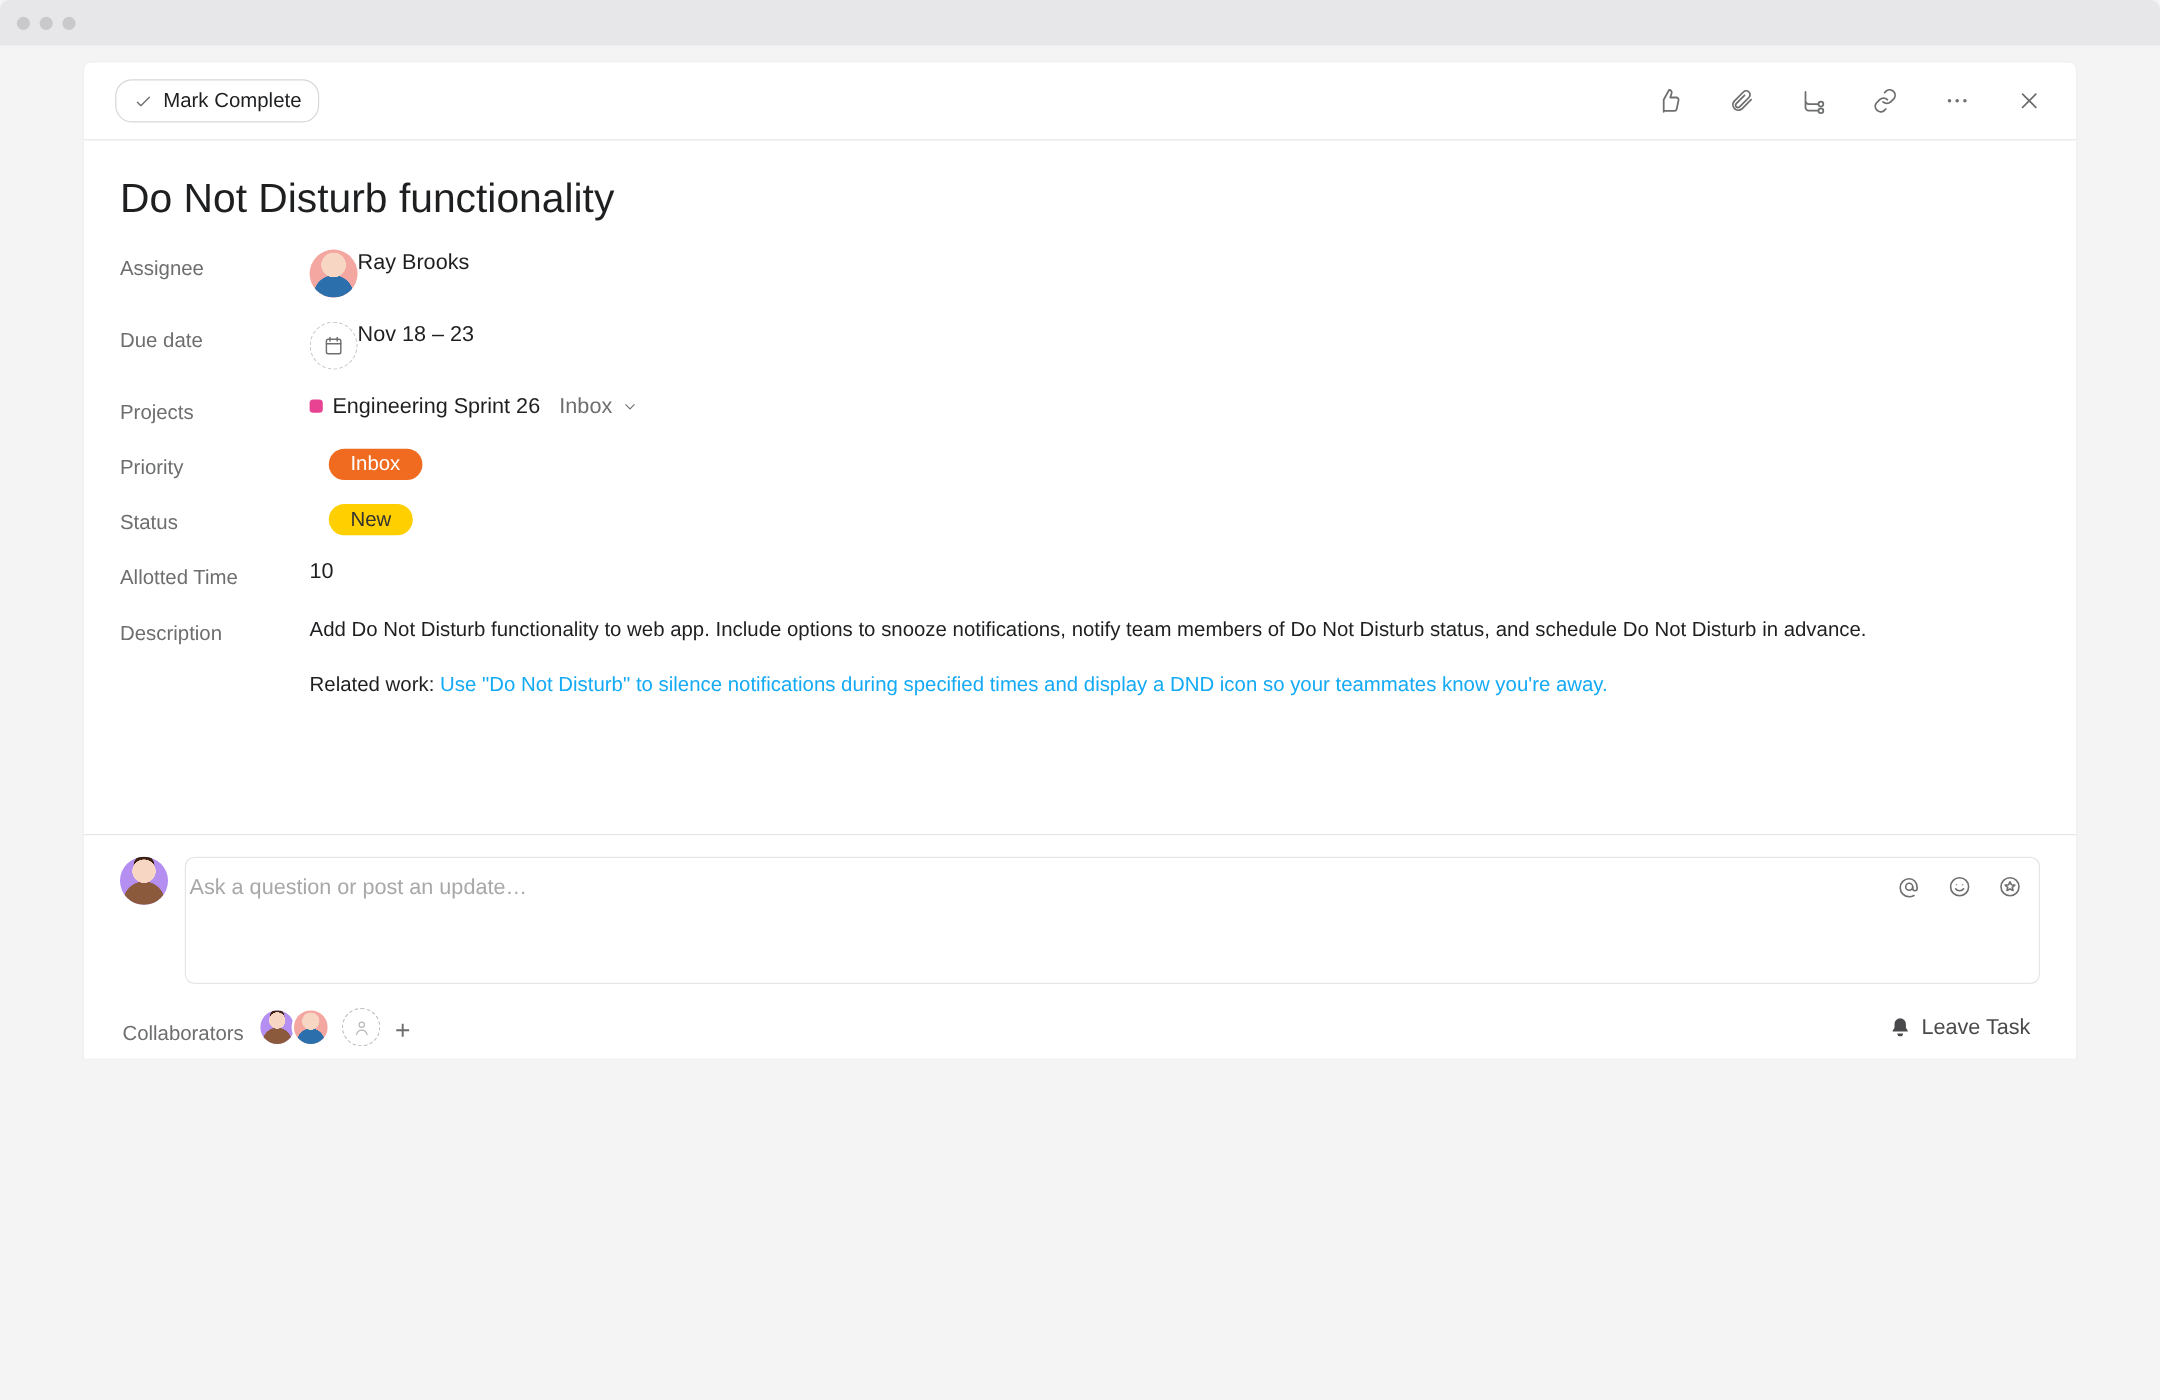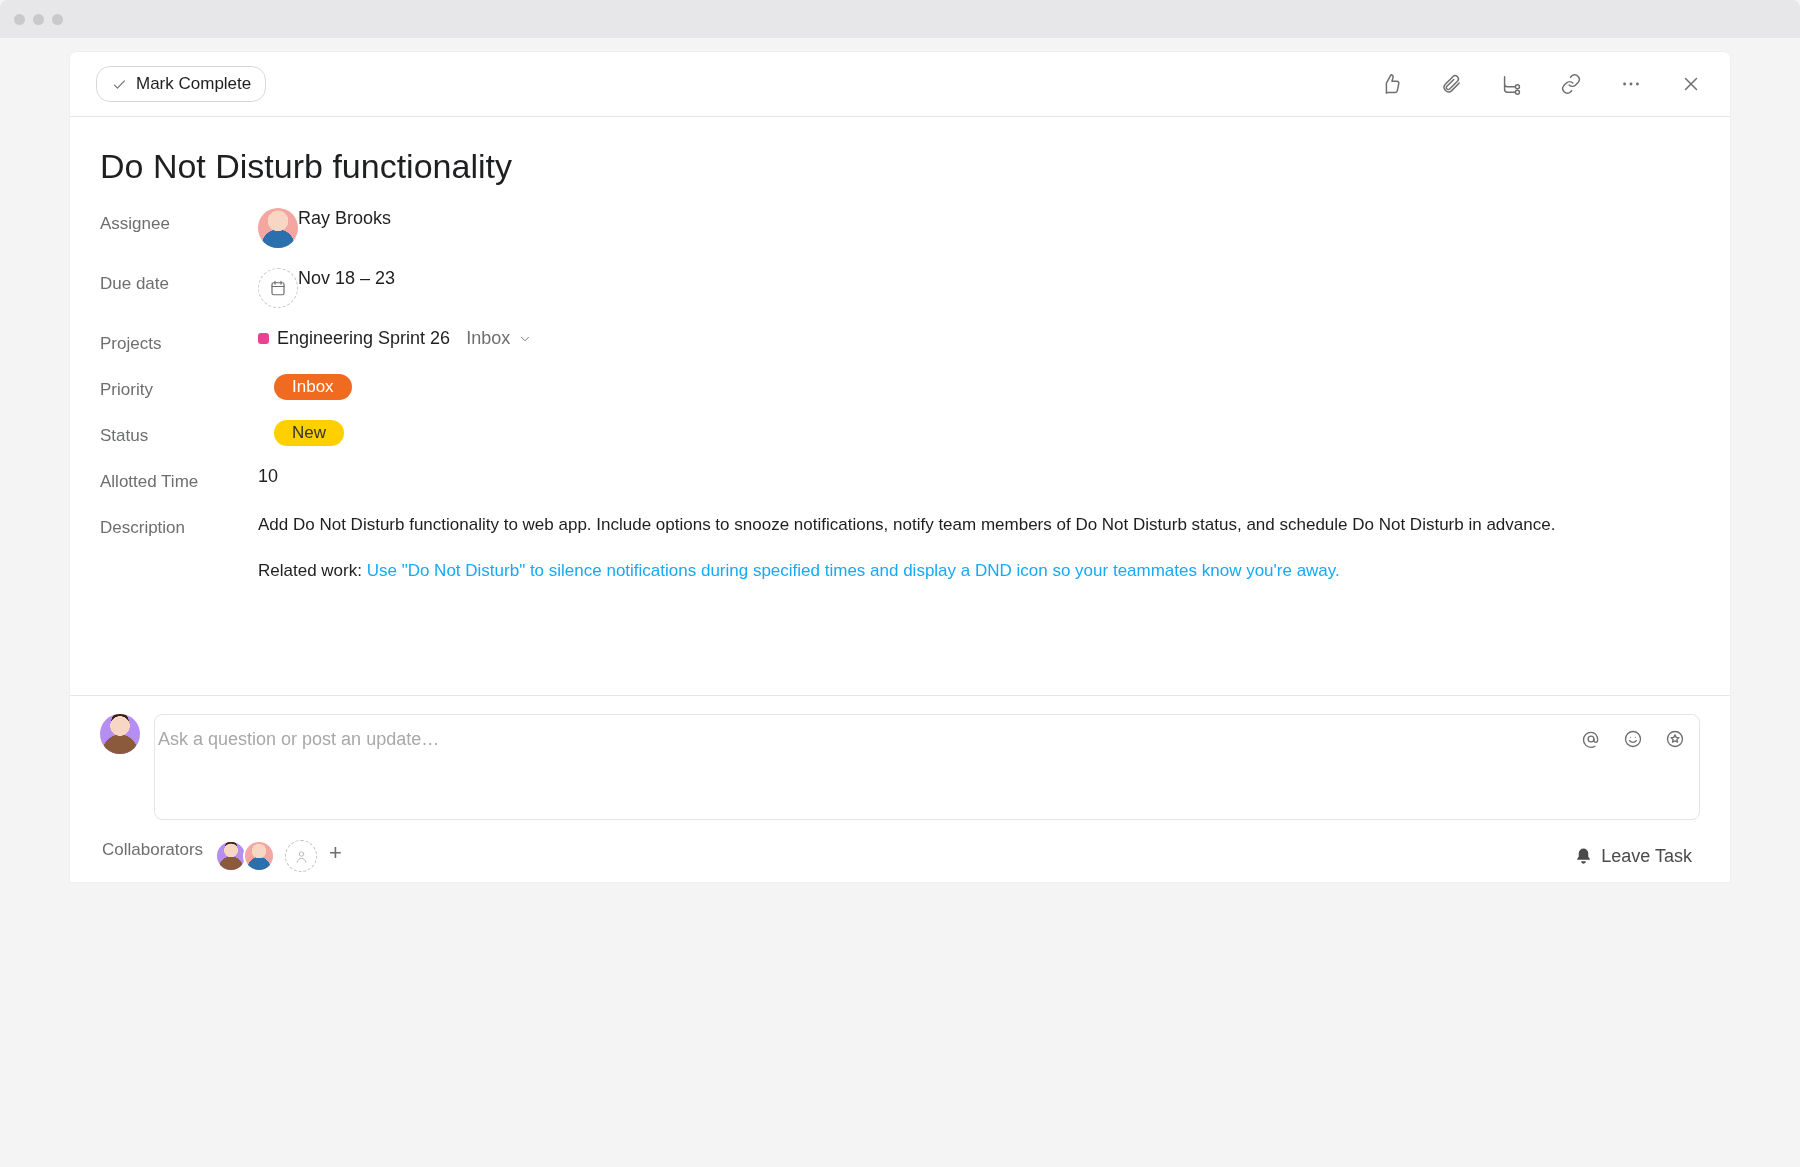--- a/index.html
+++ b/index.html
@@ -64,21 +64,21 @@
     background:#fff;
   }
   .comment-row{display:flex;gap:14px;align-items:flex-start}
   .comment-box{
     flex:1;border:1px solid var(--border);border-radius:8px;padding:14px 3px;
     min-height:106px;position:relative;background:#fff;
   }
   .comment-box .placeholder{color:#a8a8aa;font-size:18px}
   .cb-icons{position:absolute;right:12px;top:12px;display:flex;gap:18px;color:#8a8a8c}
   .collab-row{display:flex;align-items:center;justify-content:space-between;margin-top:20px;padding:0 2px}
-  .collab-left{display:flex;align-items:flex-start;gap:10px}
+  .collab-left{display:flex;align-items:flex-end;gap:10px}
   .collab-label{color:var(--muted);font-size:17px;margin-right:6px}
   .add-coll{width:32px;height:32px;border:1.5px dashed #c0c0c2;border-radius:50%;display:flex;align-items:center;justify-content:center;color:#9b9b9d}
   .plus-btn{background:none;border:none;font-size:22px;color:#6d6e6f;cursor:pointer;padding:0 2px}
   .leave-task{display:flex;align-items:center;gap:8px;color:#4a4a4c;font-size:18px;background:none;border:none;cursor:pointer;font-weight:500}
   .avatar-stack{display:flex}
   .avatar-stack .avatar.sm{margin-left:-4px;border:2px solid #fff}
 </style>
 </head>
 <body>
 

